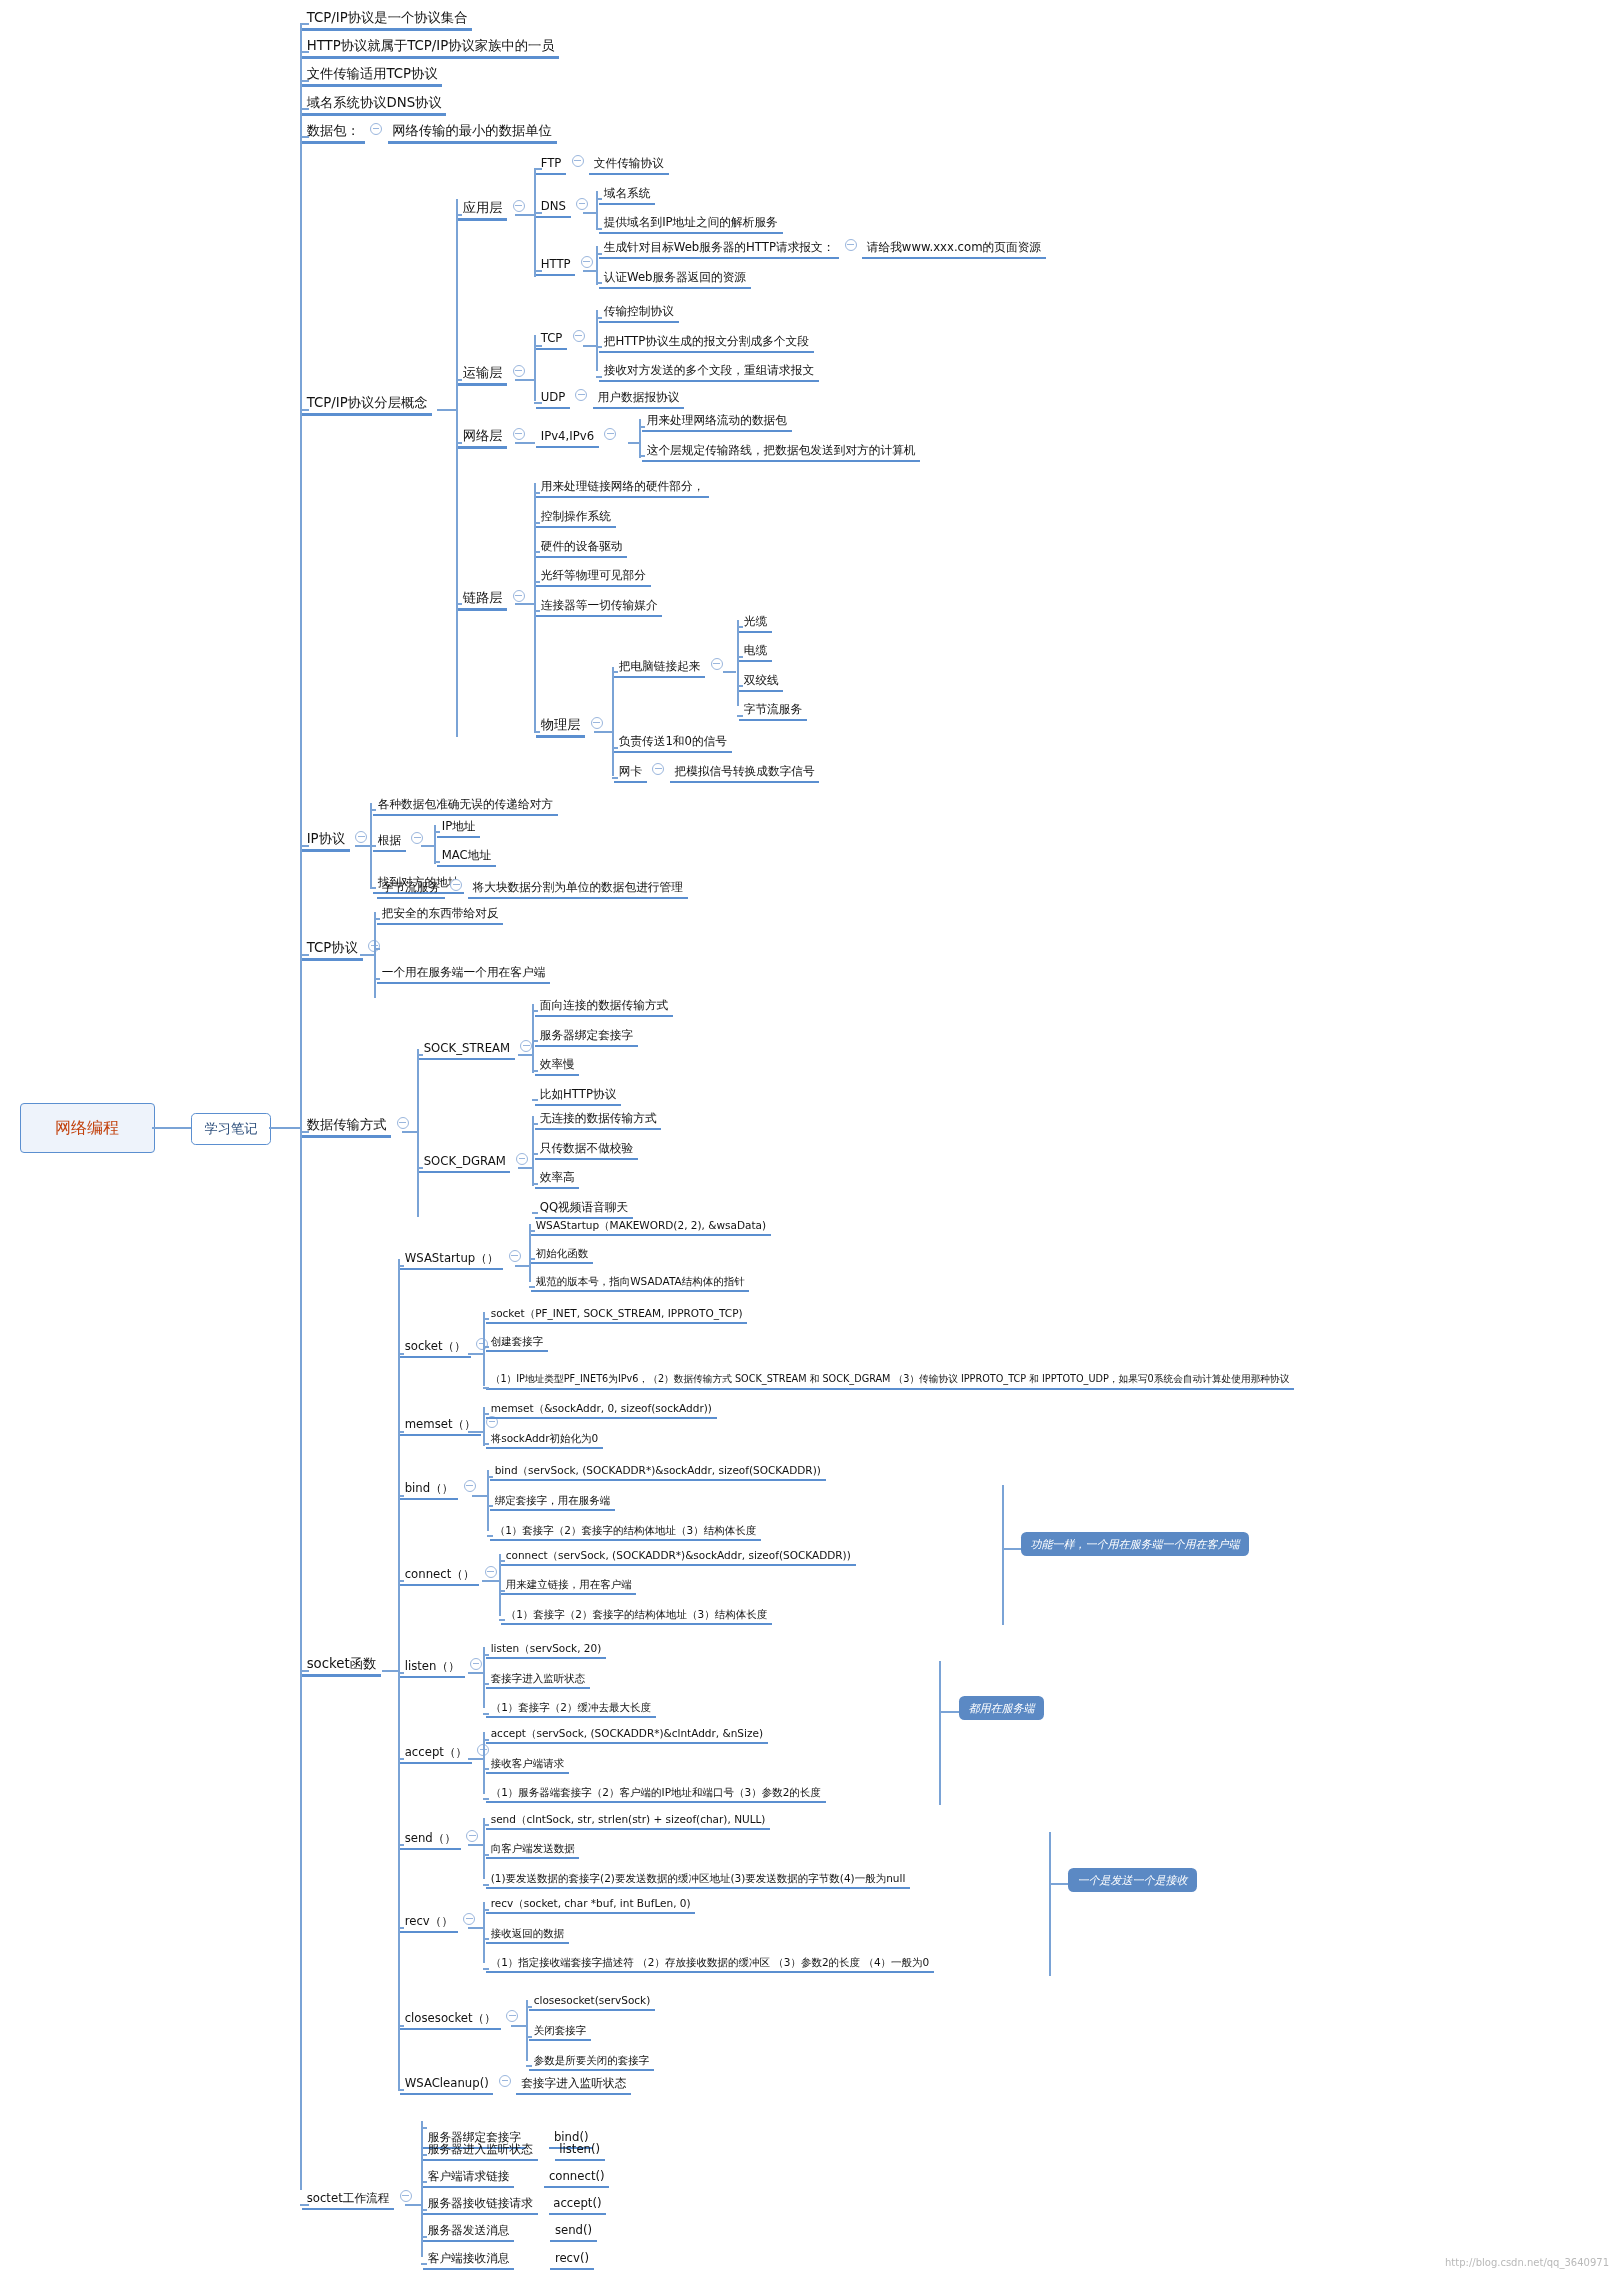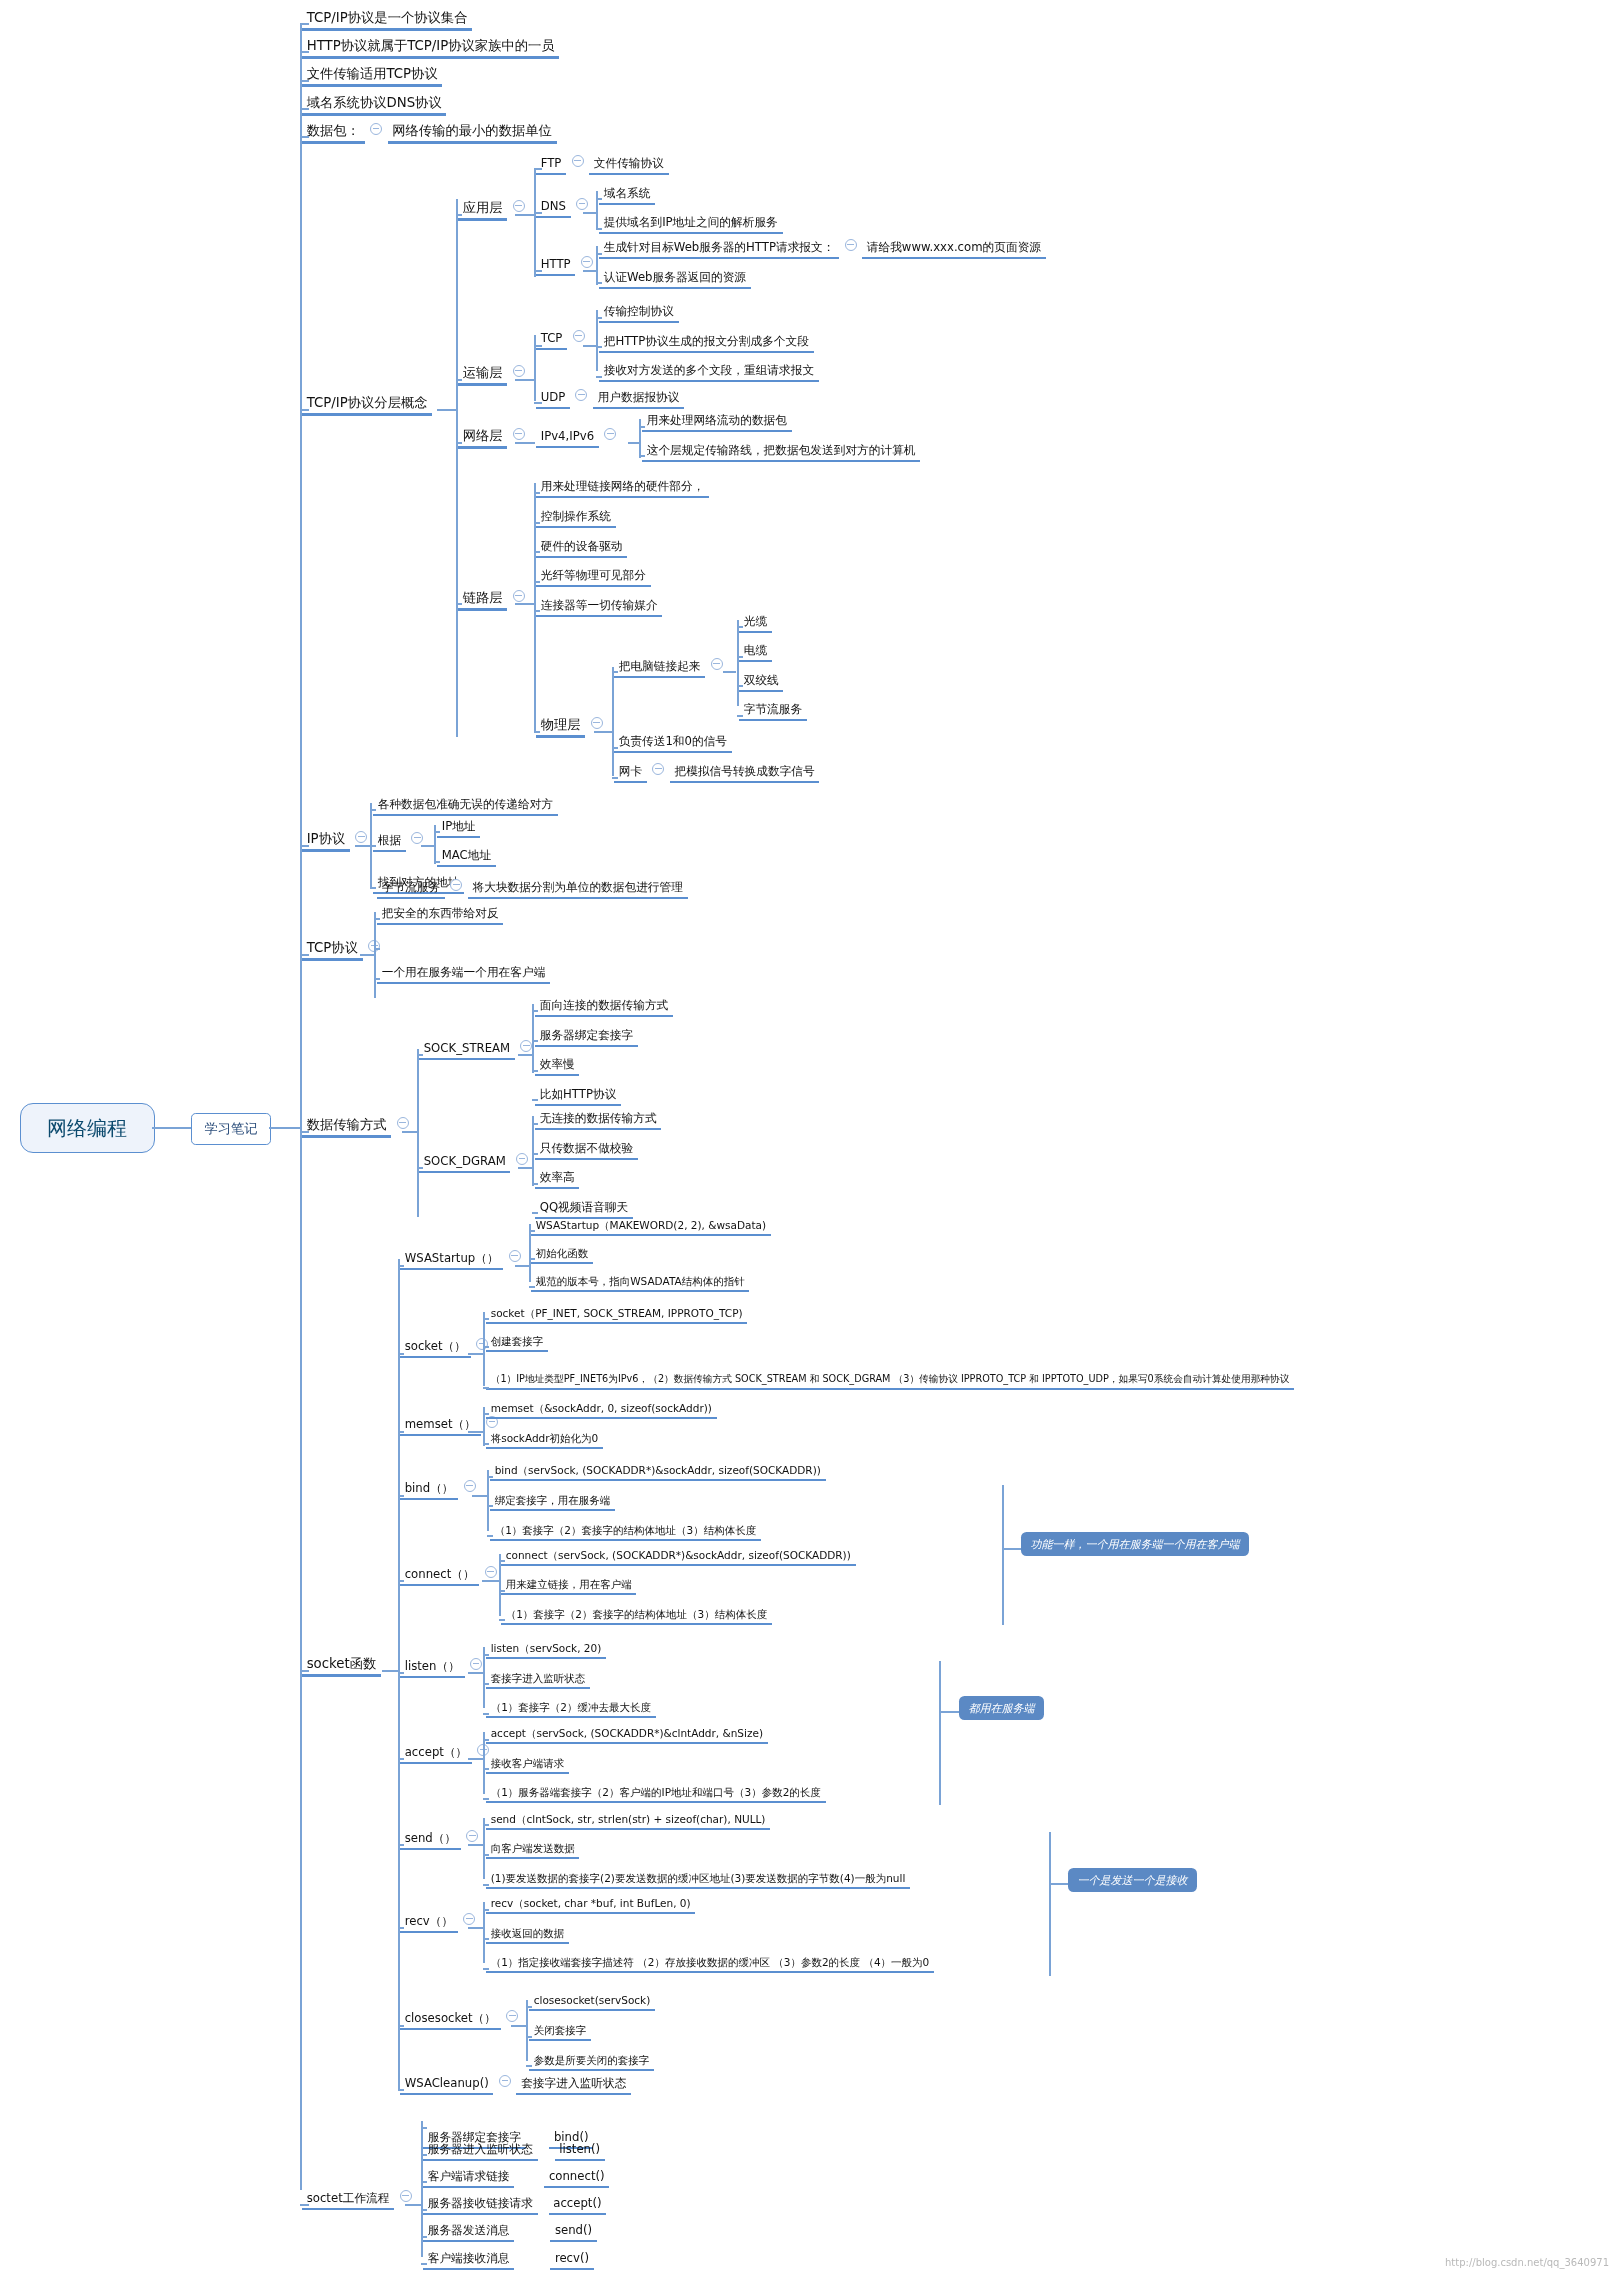--- a/index.html
+++ b/index.html
@@ -24,23 +24,23 @@
     display:inline-block;width:10px;height:10px;border-radius:50%;
     border:0.8px solid #9ab6dd;position:relative;top:-2.3px;margin:0 5.5px;
     vertical-align:middle;background:#fff;
   }
   .tog::before{
     content:"";position:absolute;left:1.6px;right:1.6px;top:3.9px;height:0.8px;background:#9ab6dd;
   }
   
   #root{
     position:absolute;left:19.5px;top:1103px;width:133px;height:48px;
-    border:1.6px solid #5b8fd0;border-radius:13px;background:#eef3fb;
+    border:1.6px solid #5b8fd0;border-radius:4px;background:#eef3fb;
     display:flex;align-items:center;justify-content:center;
-    font-size:20px;color:#0c4a6e;
+    font-size:16px;color:#c2410c;
   }
   #l1{
     position:absolute;left:191px;top:1113px;width:78px;height:30px;
     border:1.2px solid #5b8fd0;border-radius:4.7px;background:#fff;
     display:flex;align-items:center;justify-content:center;font-size:13.3px;color:#2d4f7c;
   }
   
   .hline{position:absolute;height:1.6px;background:#7aa3d6;}
   .vline{position:absolute;width:1.6px;background:#7aa3d6;}
   

